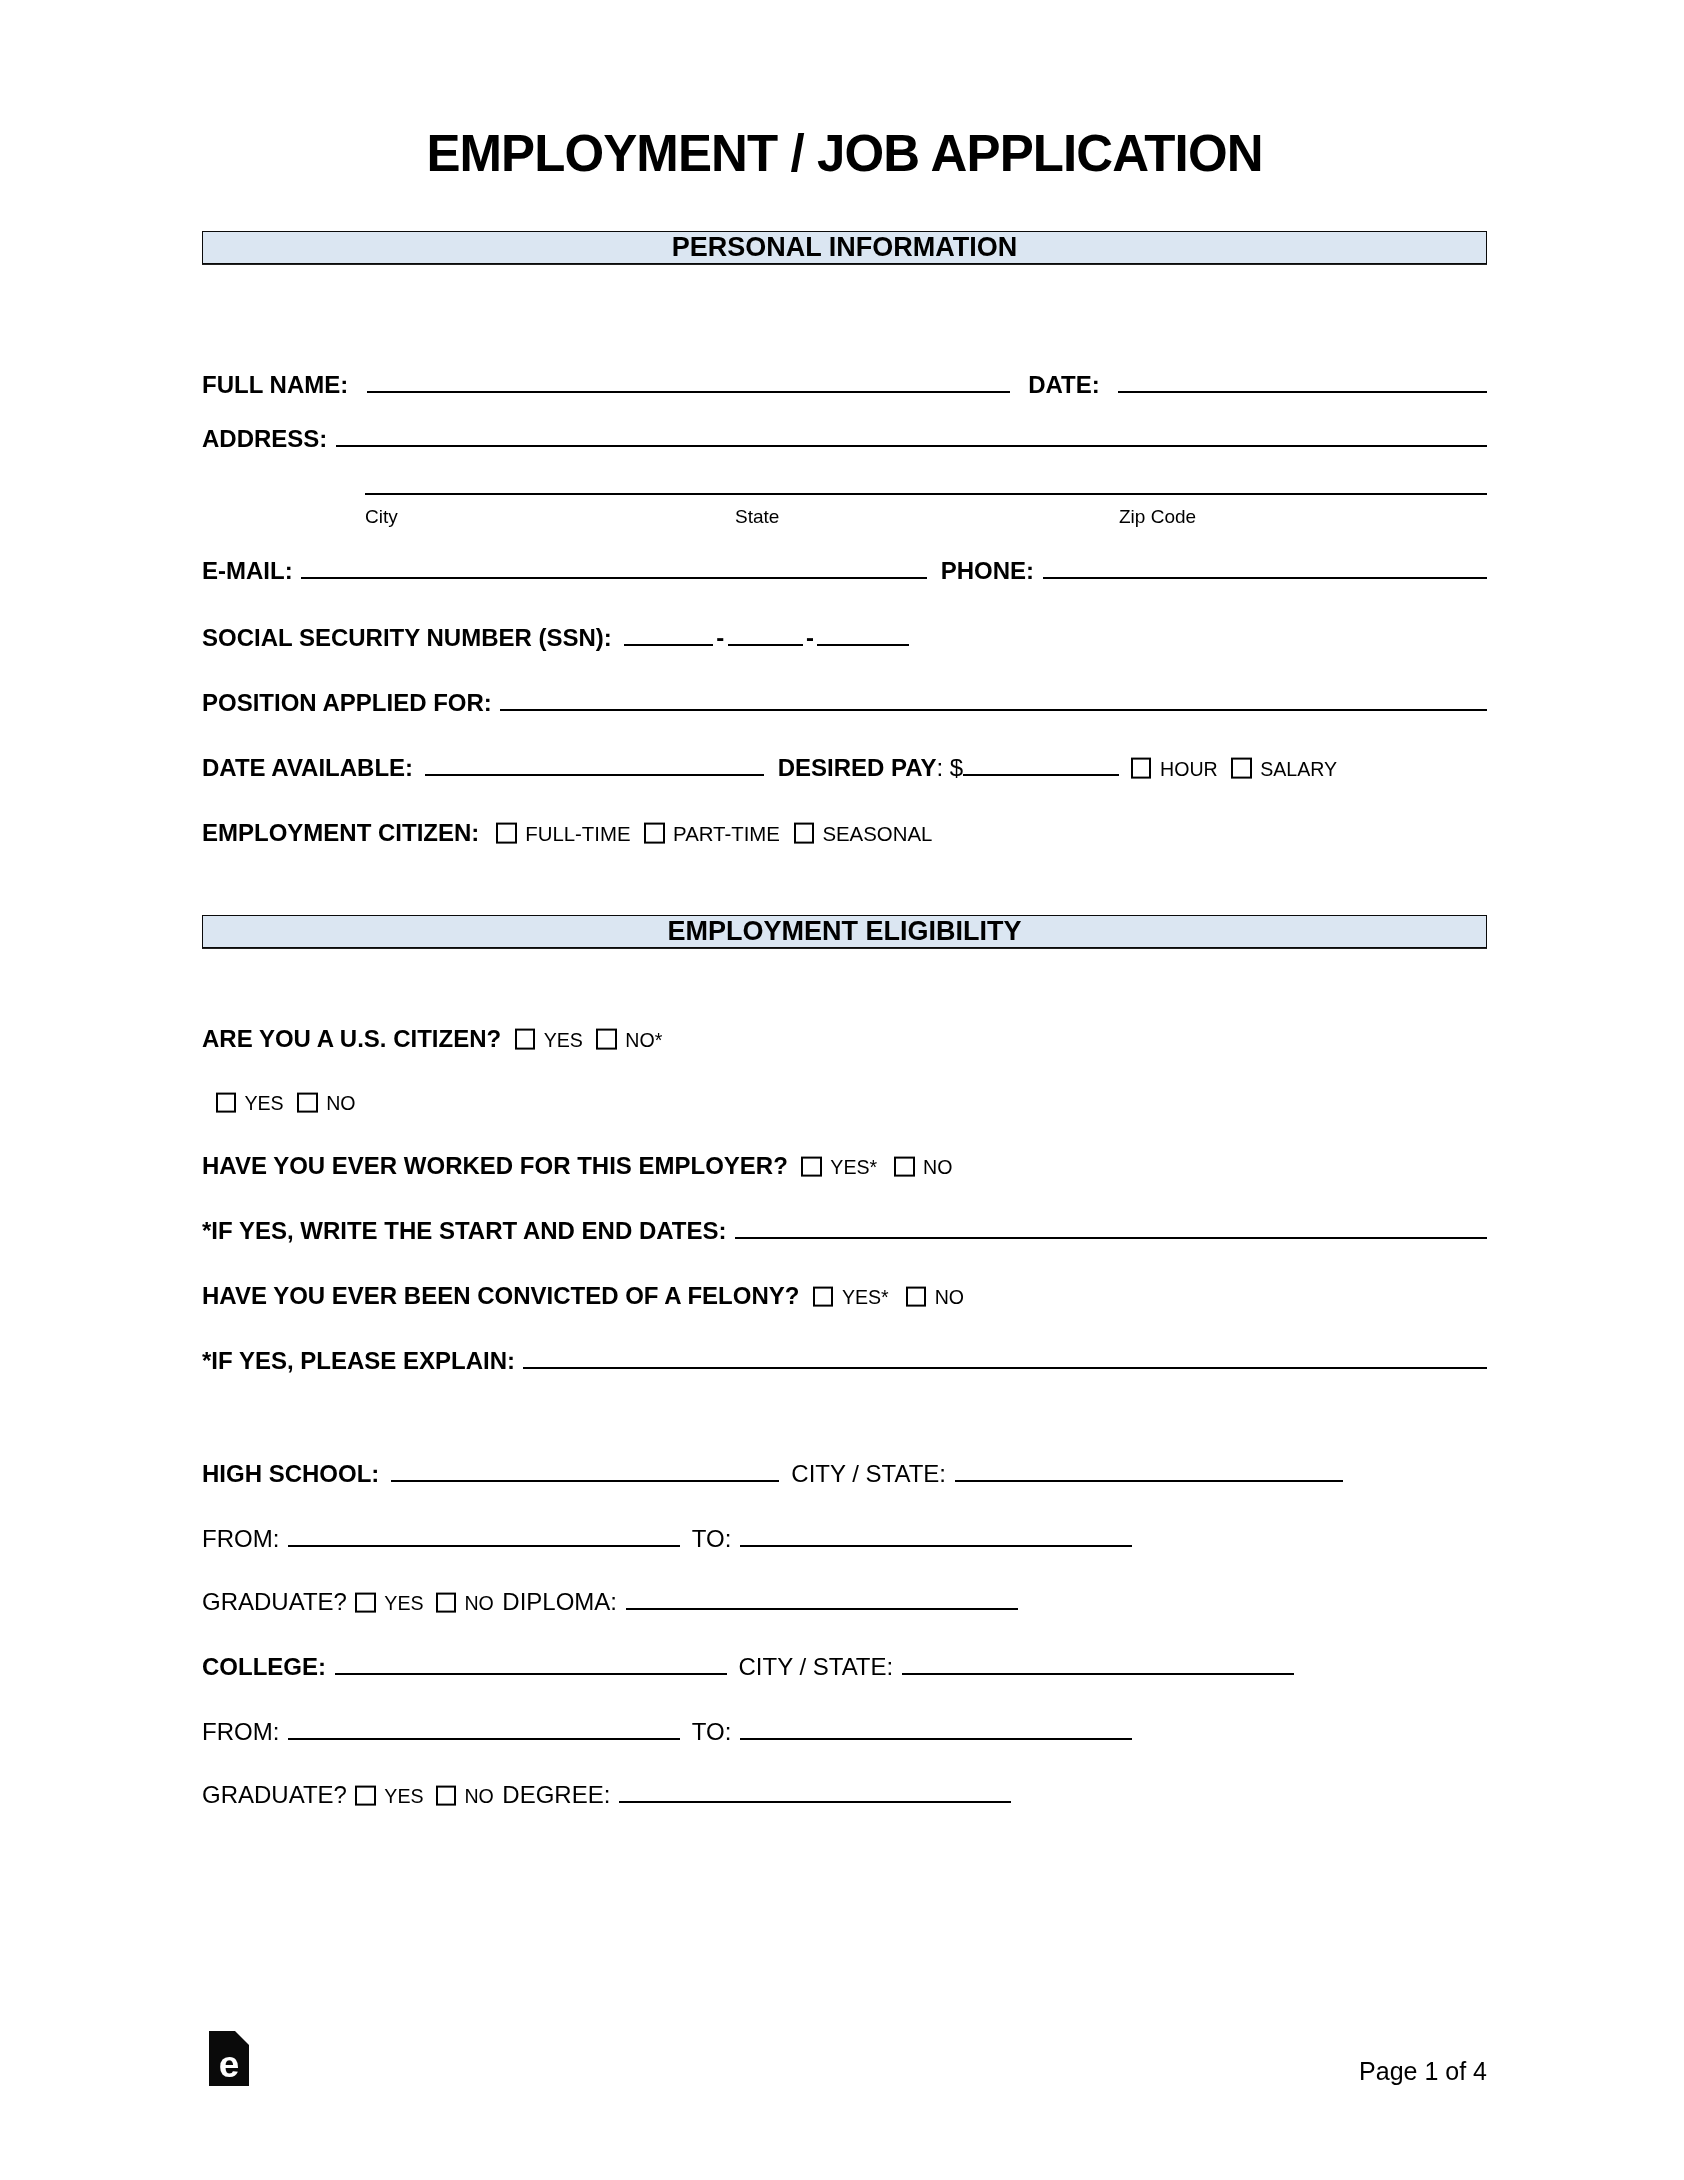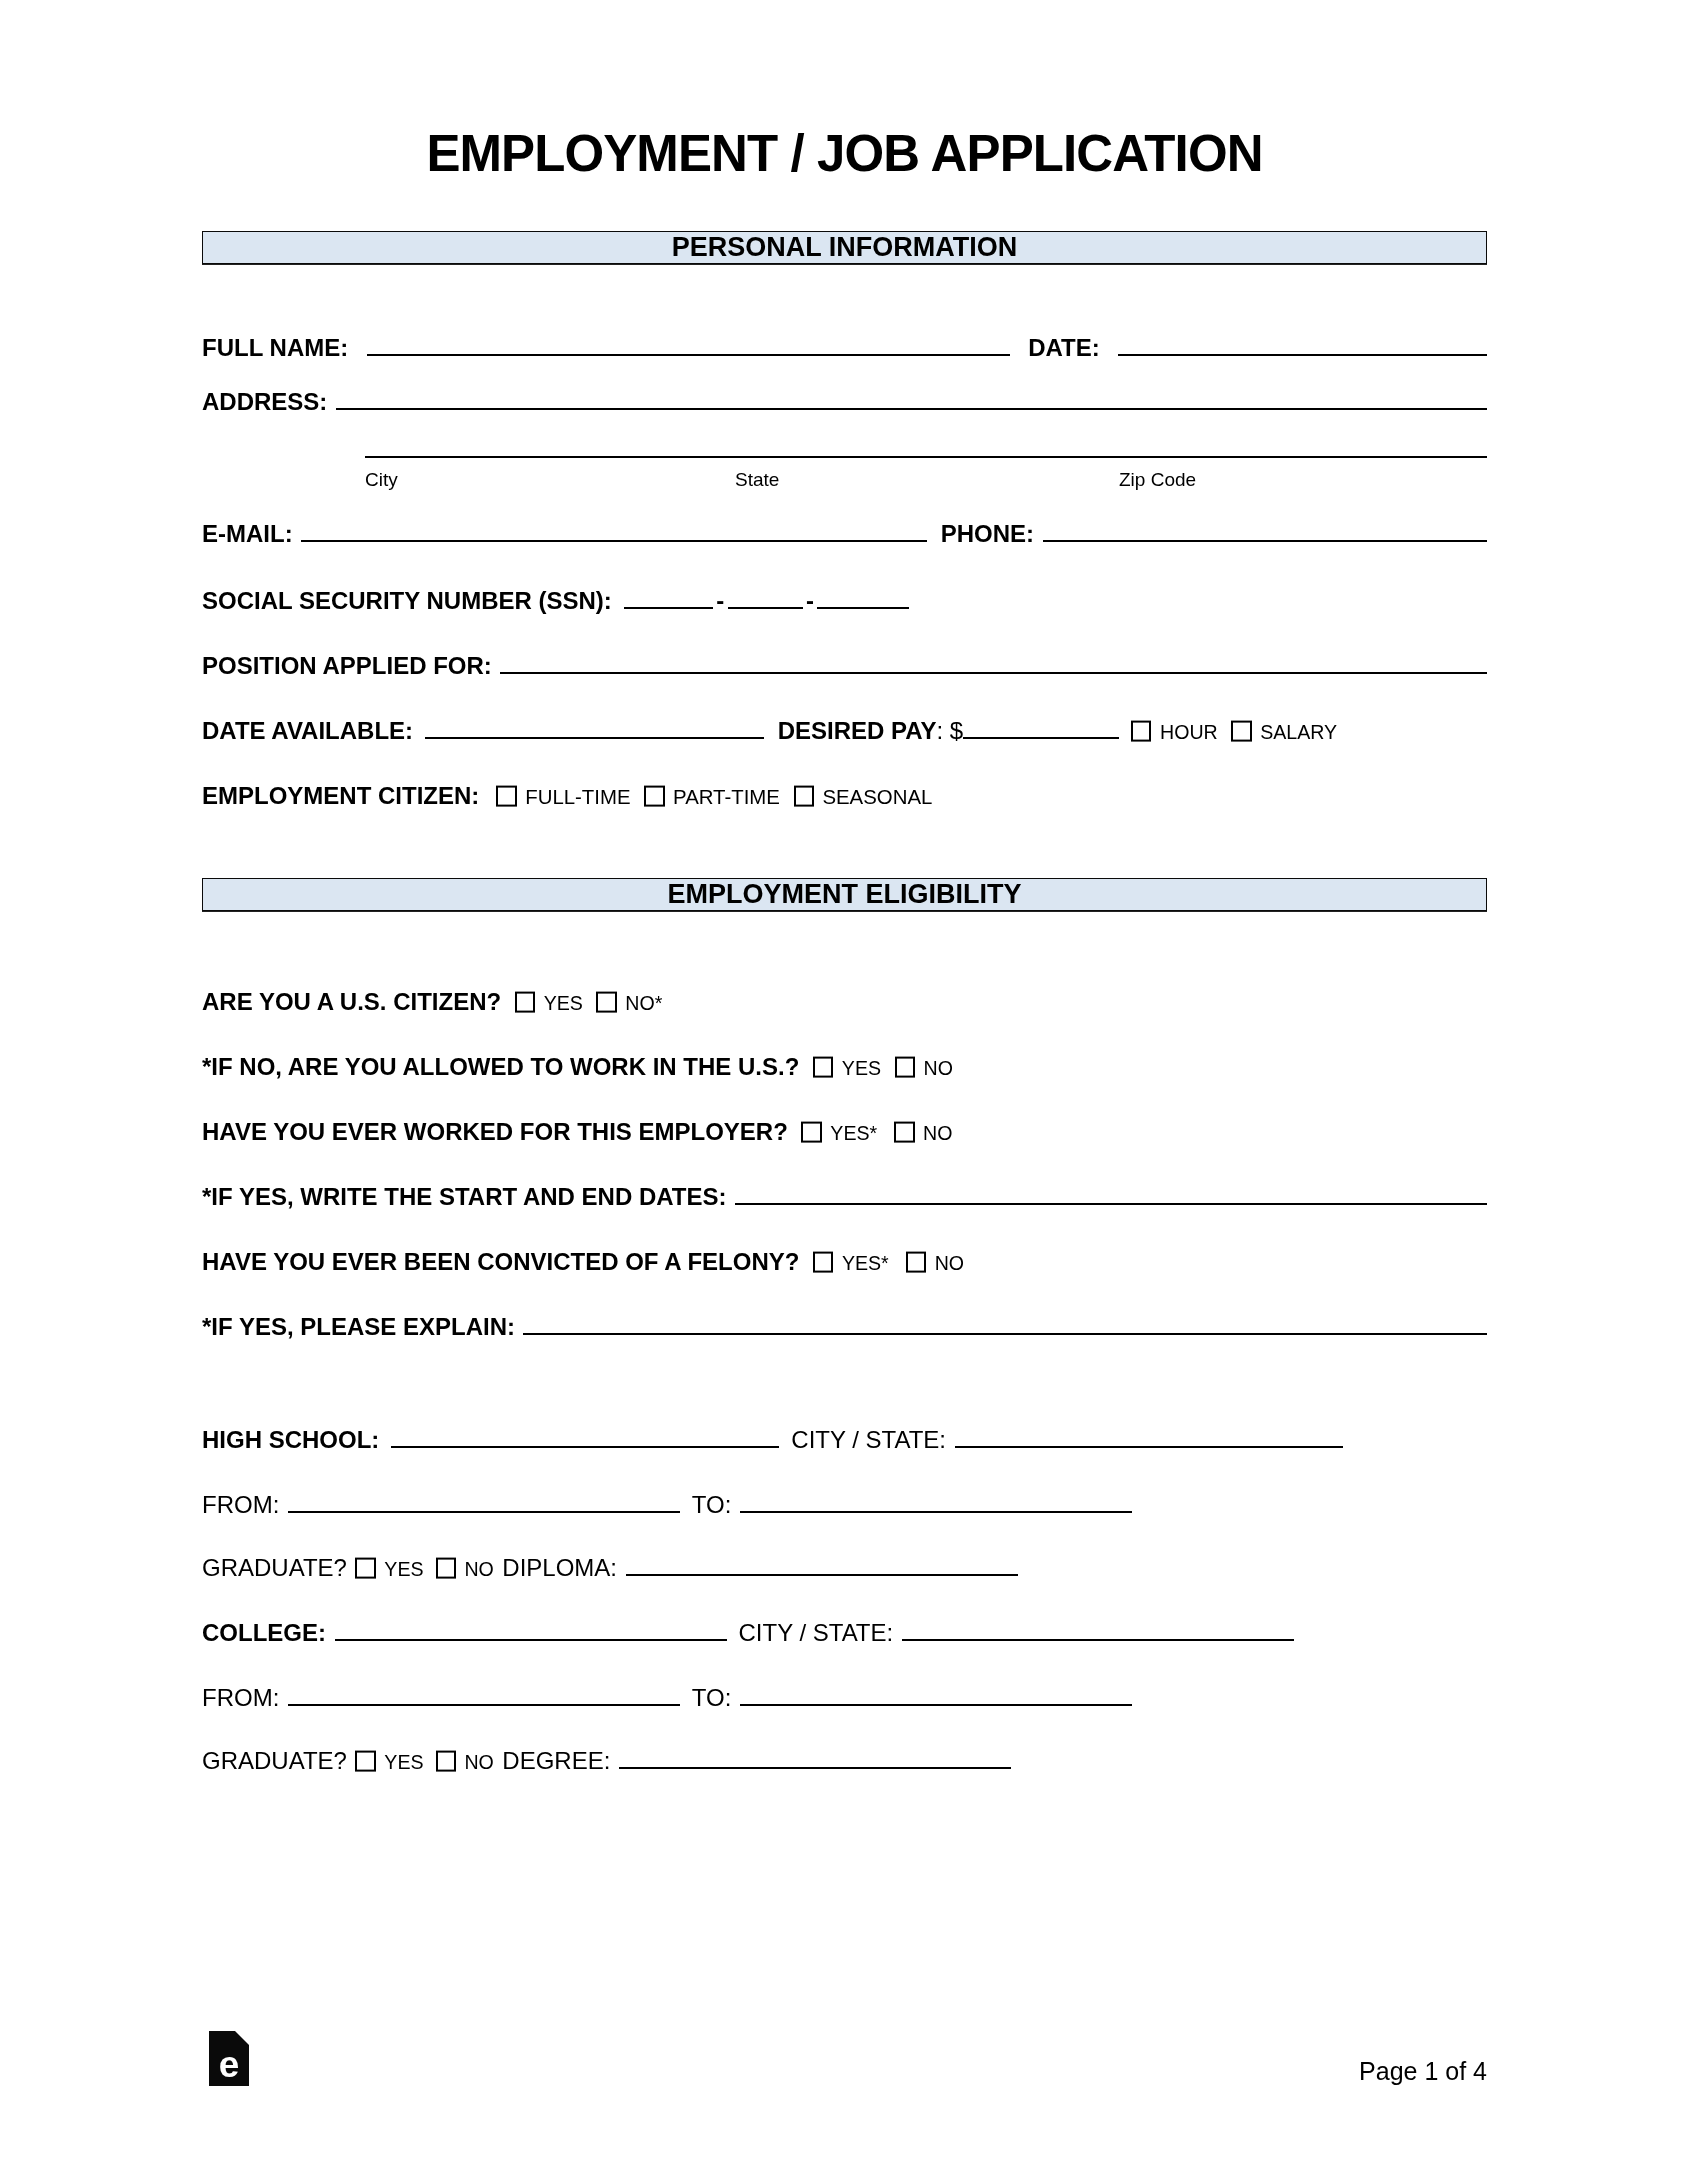--- a/index.html
+++ b/index.html
@@ -27,21 +27,21 @@
 
   .cb { display:inline-block; width:20.4px; height:20.4px; border:2.6px solid #000;
         transform:translateY(2.6px); flex:0 0 auto; }
   .opt { font-size:19.6px; margin-left:8.5px; }
   .opt-lg { font-size:20.4px; margin-left:8.5px; }
 
   .g10 { margin-left:8.5px; } .g14 { margin-left:12px; } .g16 { margin-left:13.6px; }
   .g20 { margin-left:17px; }
 
   
-  .r-fullname { margin-top:70px;gap:10px; }
+  .r-fullname { margin-top:107px;gap:10px; }
   .r-address  { margin-top:25.6px; }
   .r-address2 { margin-top:20.4px; }
   .r-email    { margin-top:25.6px; }
   .r-ssn      { margin-top:39px; }
   .r-dateav   { margin-top:37px; }
   .r-position { margin-top:37px; }
   .r-empdes   { margin-top:37px; }
   .r-q1 { margin-top:77px; }
   .r-q  { margin-top:37px; }
   .r-hs { margin-top:85px; }
@@ -139,21 +139,20 @@
 
   <div class="row r-q1">
     <span class="b">ARE YOU A U.S. CITIZEN?</span>
     <span class="cb g16"></span>
     <span class="opt">YES</span>
     <span class="cb g16"></span>
     <span class="opt">NO*</span>
   </div>
 
   <div class="row r-q">
-    <span class="b">*IF NO, ARE YOU ALLOWED TO WORK IN THE U.S.?</span>
     <span class="cb g16"></span>
     <span class="opt">YES</span>
     <span class="cb g16"></span>
     <span class="opt">NO</span>
   </div>
 
   <div class="row r-q">
     <span class="b">HAVE YOU EVER WORKED FOR THIS EMPLOYER?</span>
     <span class="cb g16"></span>
     <span class="opt">YES*</span>

